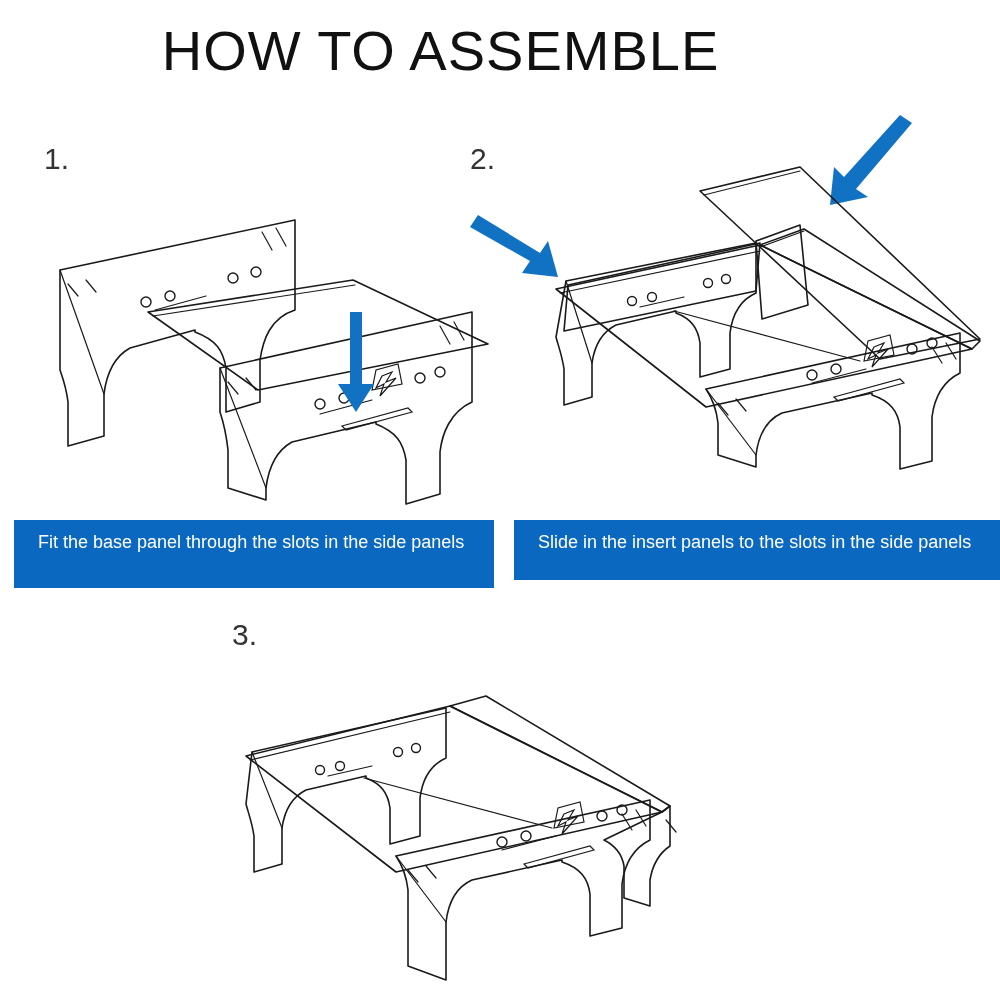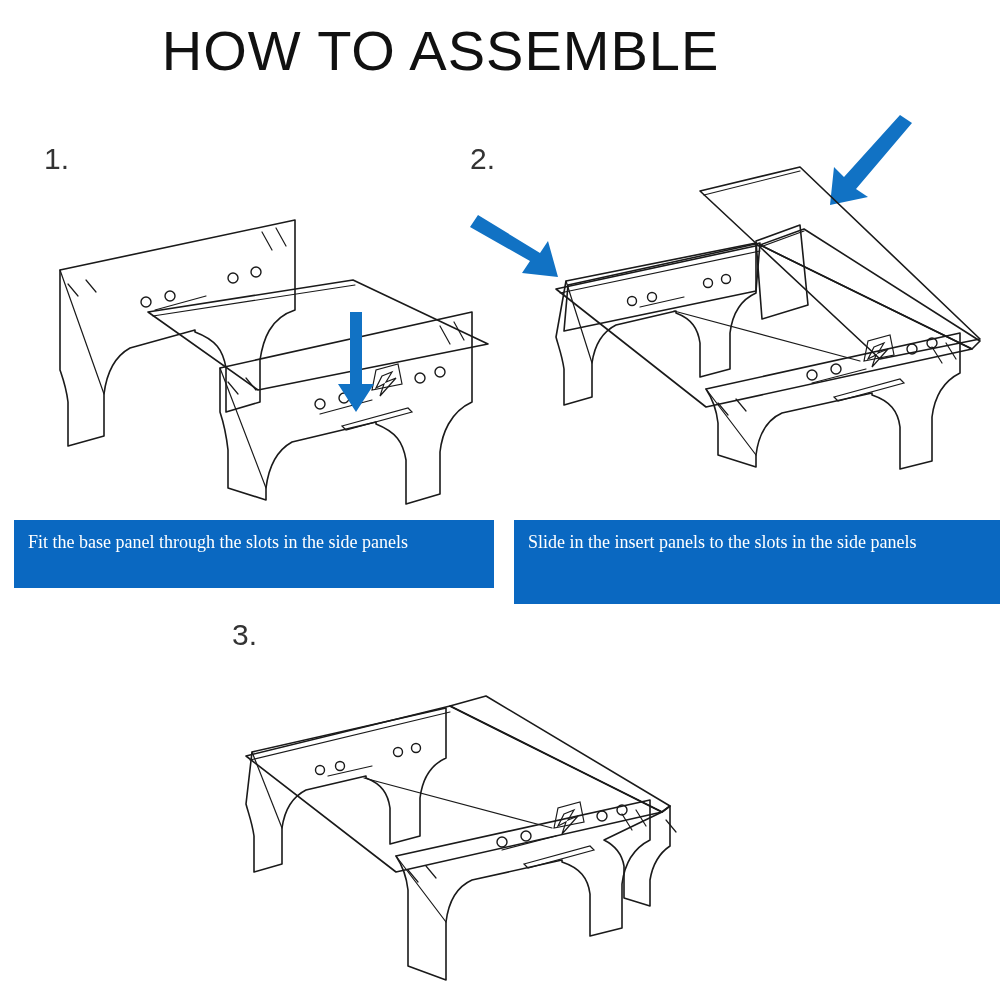--- a/index.html
+++ b/index.html
@@ -41,34 +41,33 @@
   }
   .step-figure {
     position: absolute;
   }
   .caption {
     position: absolute;
     background: #0a68c1;
     color: #ffffff;
     font-size: 18px;
     line-height: 24px;
-    padding: 10px 14px 12px 14px;
+    padding: 10px 14px 12px 24px;
     box-sizing: border-box;
-    font-family: Liberation Serif, serif;
   }
 
   
   #step1-number { left: 44px; top: 142px; }
   #step1-figure { left: 20px; top: 190px; width: 480px; height: 320px; }
   #step1-caption { left: 14px; top: 520px; width: 480px; height: 68px; }
 
   
   #step2-number { left: 470px; top: 142px; }
   #step2-figure { left: 460px; top: 105px; width: 540px; height: 410px; }
-  #step2-caption { left: 514px; top: 520px; width: 486px; height: 84px; }
+  #step2-caption { left: 514px; top: 520px; width: 486px; height: 60px; }
 
   
   #step3-number { left: 232px; top: 618px; }
   #step3-figure { left: 200px; top: 660px; width: 600px; height: 340px; }
 
   svg { display: block; overflow: visible; }
   .ln { fill: none; stroke: #1a1a1a; stroke-width: 1.6; stroke-linejoin: round; stroke-linecap: round; }
   .ln-thin { fill: none; stroke: #1a1a1a; stroke-width: 1.2; stroke-linecap: round; }
   .hole { fill: none; stroke: #1a1a1a; stroke-width: 1.4; }
   .arrow { fill: #1172c4; }

